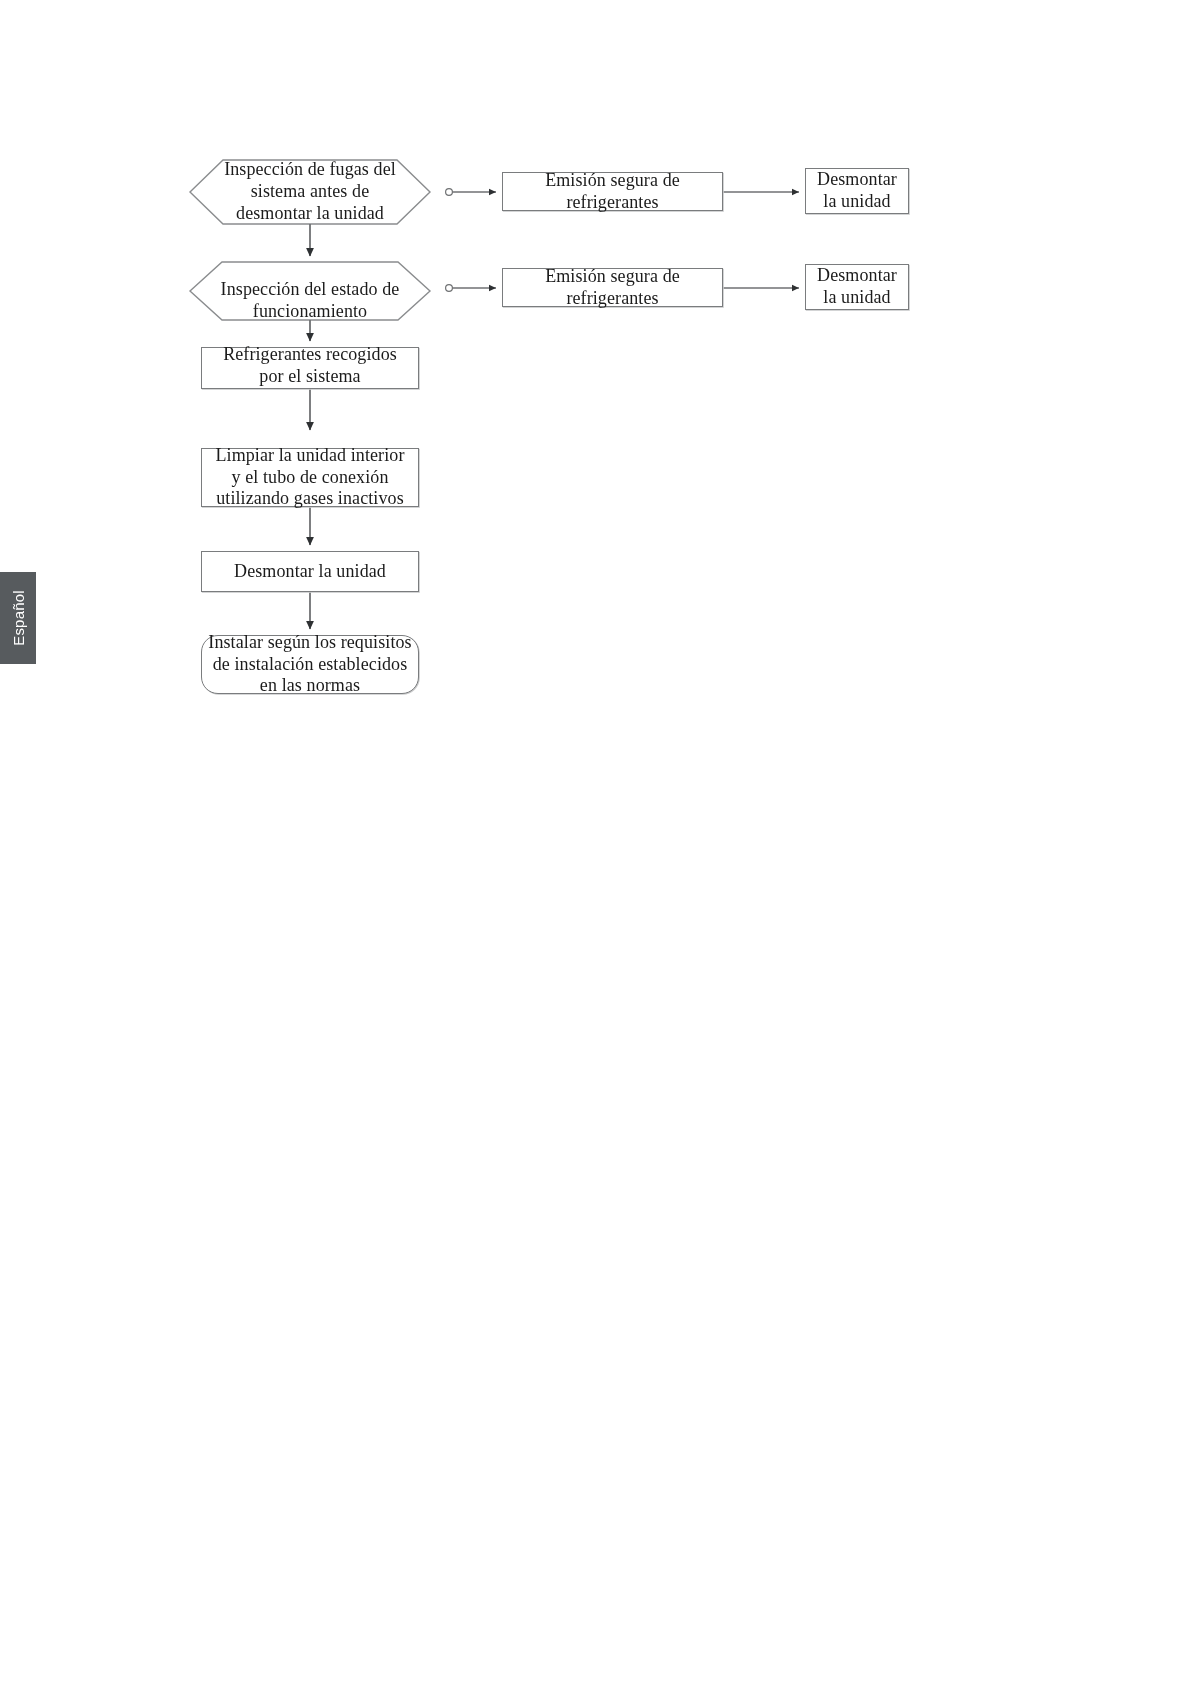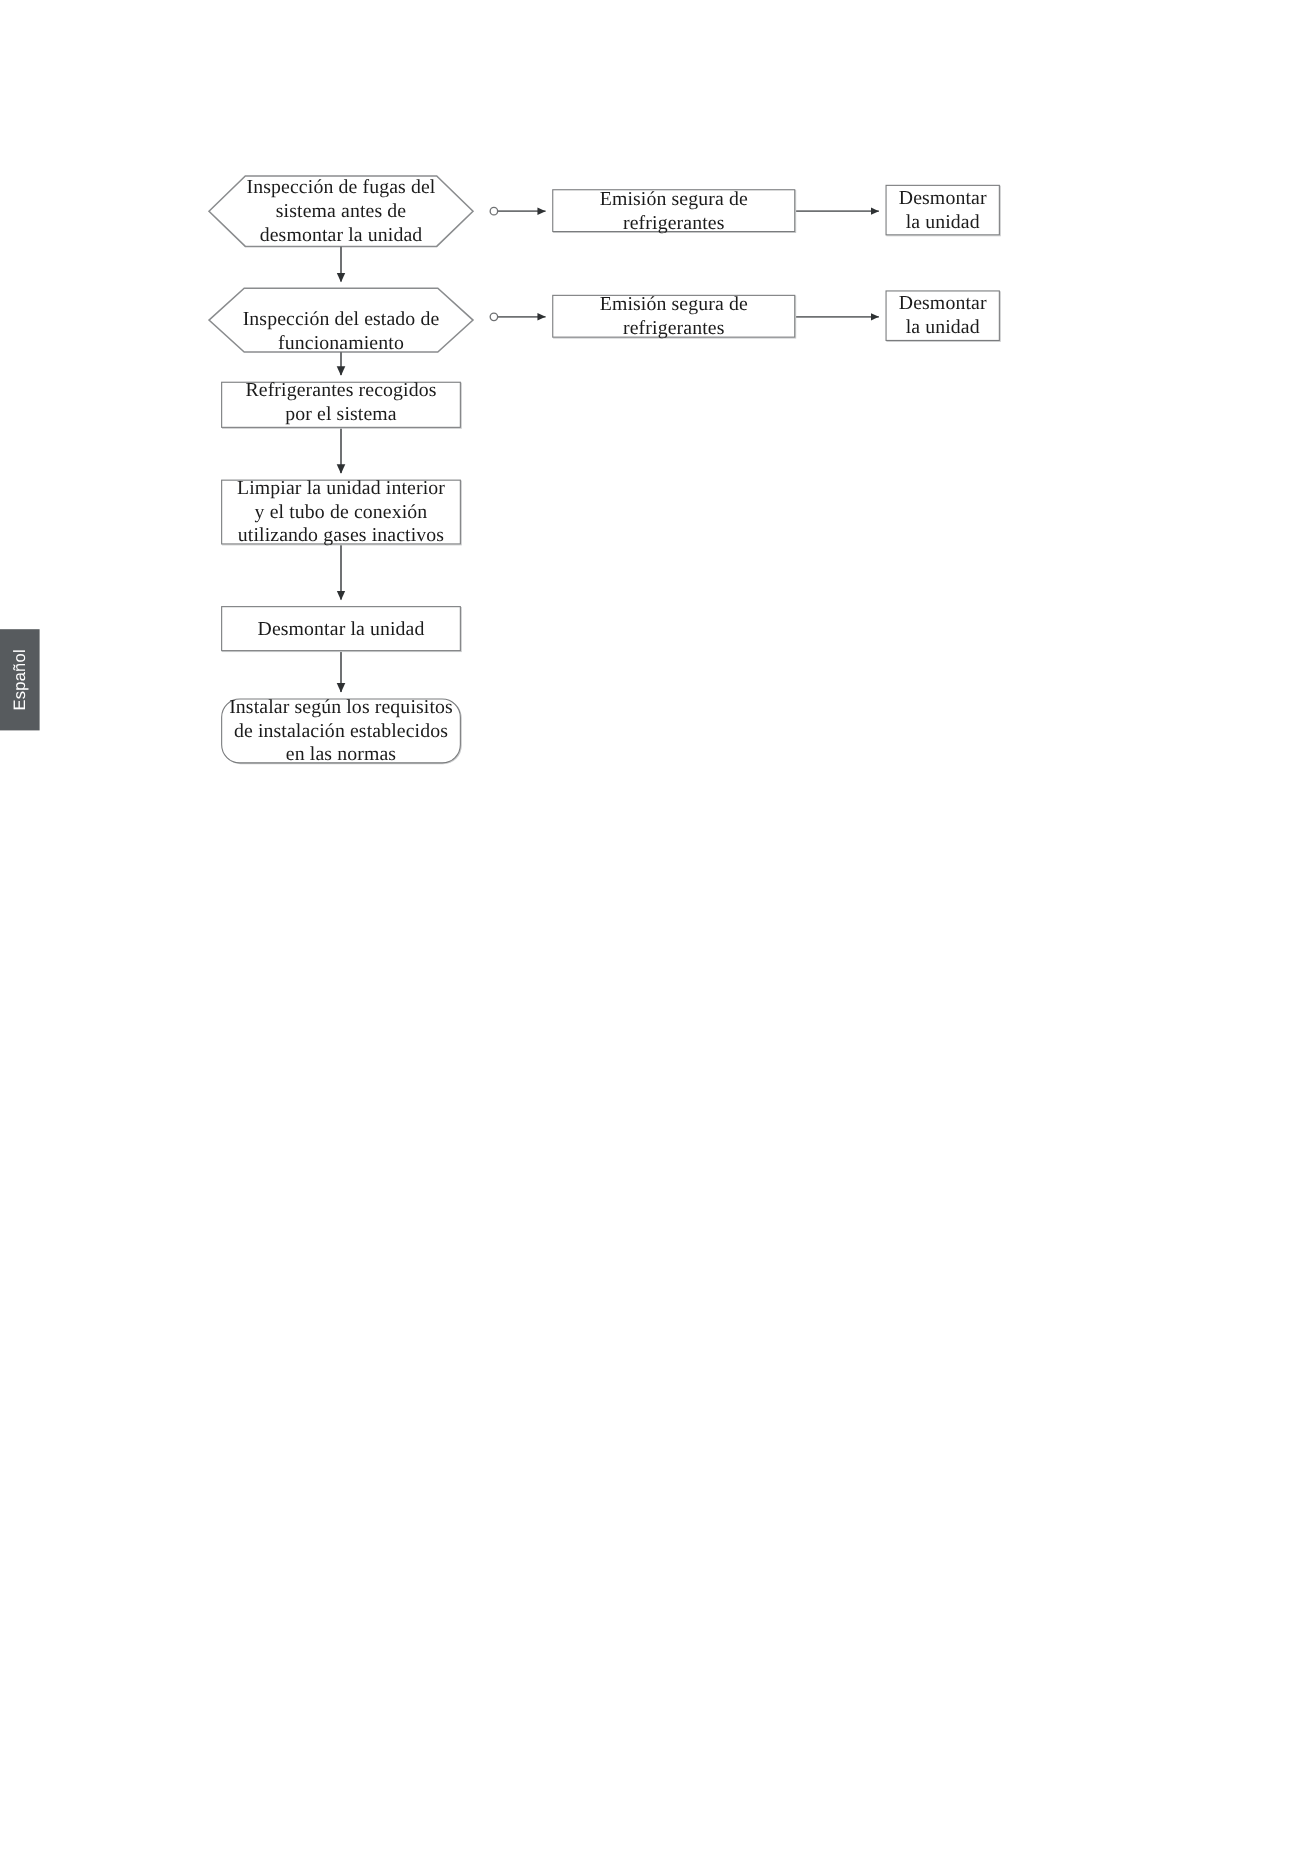--- a/index.html
+++ b/index.html
@@ -150,21 +150,21 @@
   <div class="node node-rect" style="left:805px; top:264px; width:104px; height:46px;">
     <span class="node-label">Desmontar
 la unidad</span>
   </div>
 
   <div class="node node-rect" style="left:201px; top:347px; width:218px; height:42px;align-items:flex-end;">
     <span class="node-label">Refrigerantes recogidos
 por el sistema</span>
   </div>
 
-  <div class="node node-rect" style="left:201px; top:436px; width:218px; height:59px;">
+  <div class="node node-rect" style="left:201px; top:448px; width:218px; height:59px;">
     <span class="node-label">Limpiar la unidad interior
 y el tubo de conexión
 utilizando gases inactivos</span>
   </div>
 
   <div class="node node-rect" style="left:201px; top:551px; width:218px; height:41px;">
     <span class="node-label">Desmontar la unidad</span>
   </div>
 
   <div class="node node-rect" style="left:201px; top:635px; width:218px; height:59px;border-radius:17px;">

